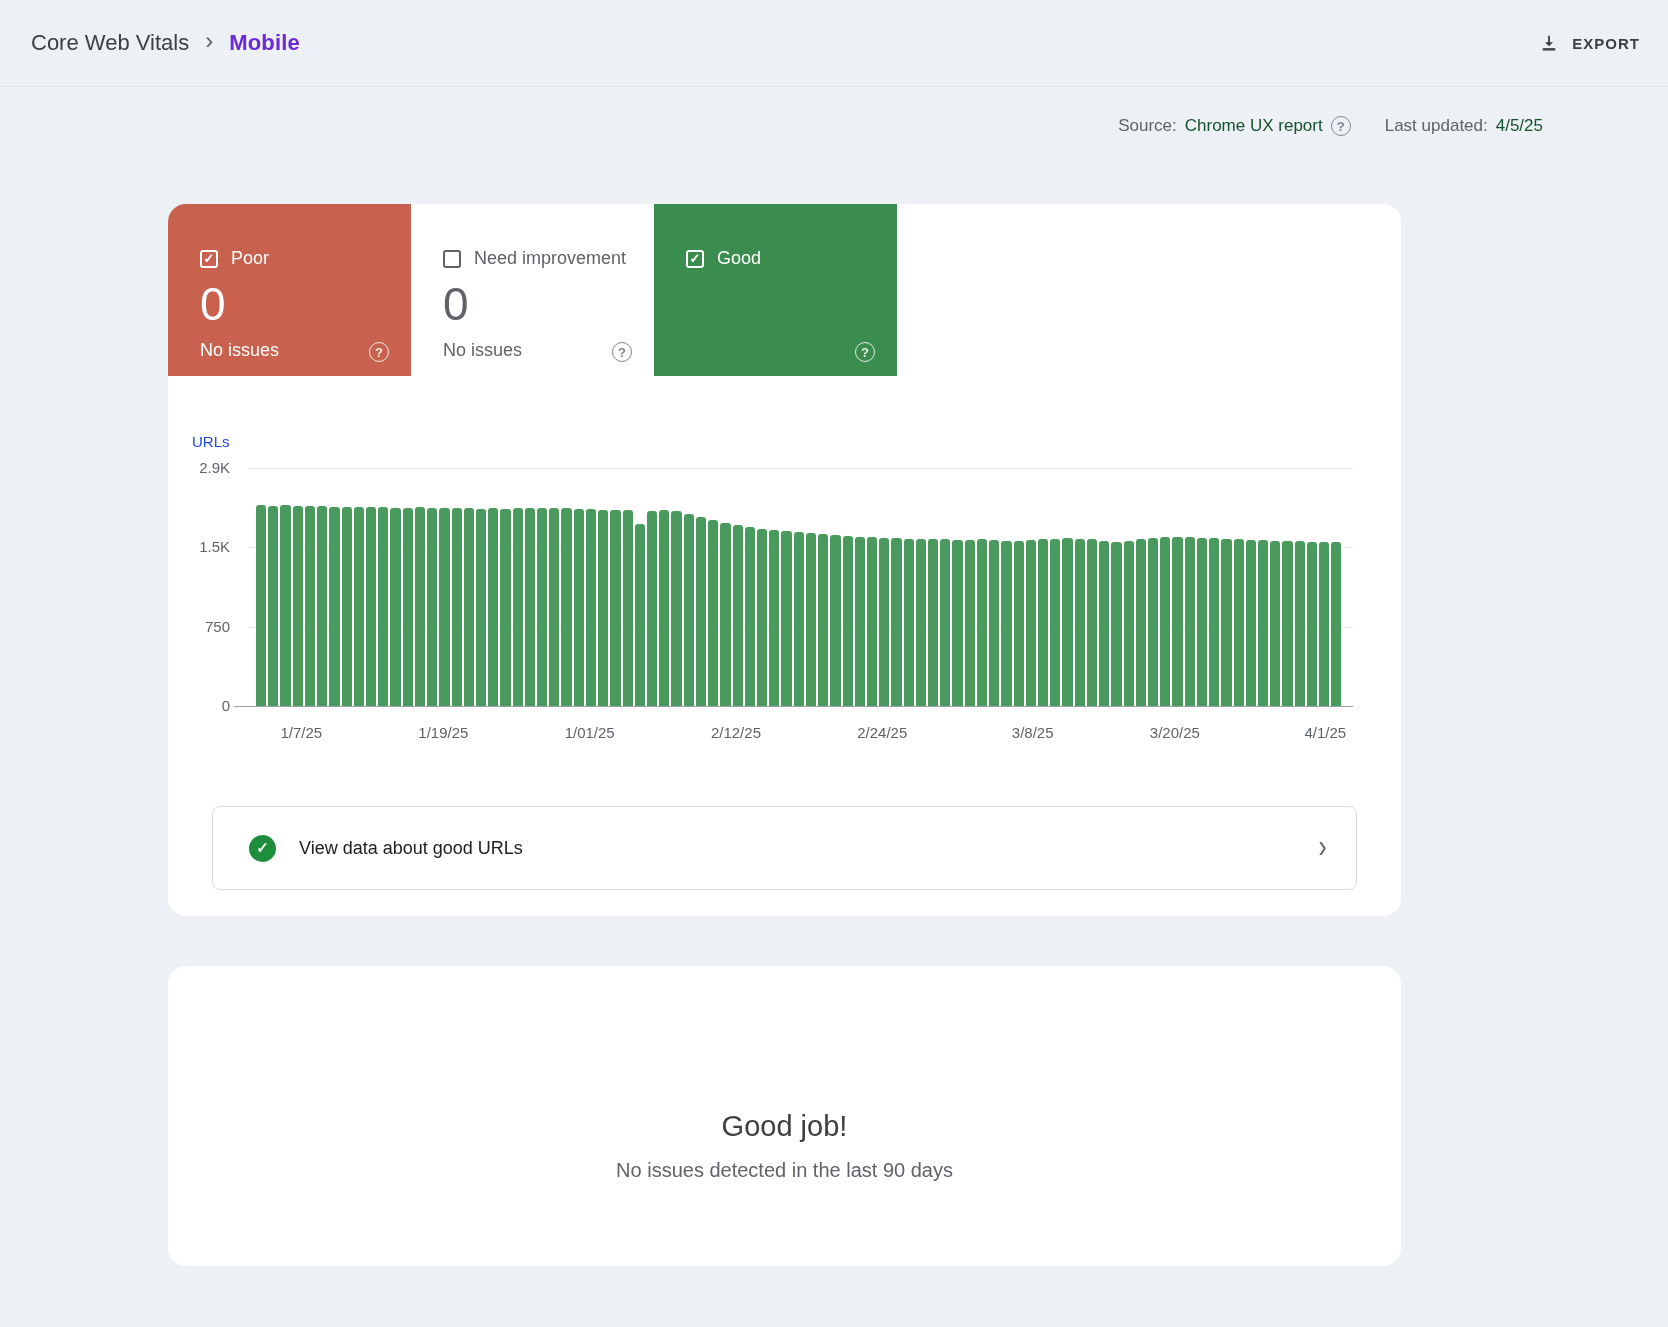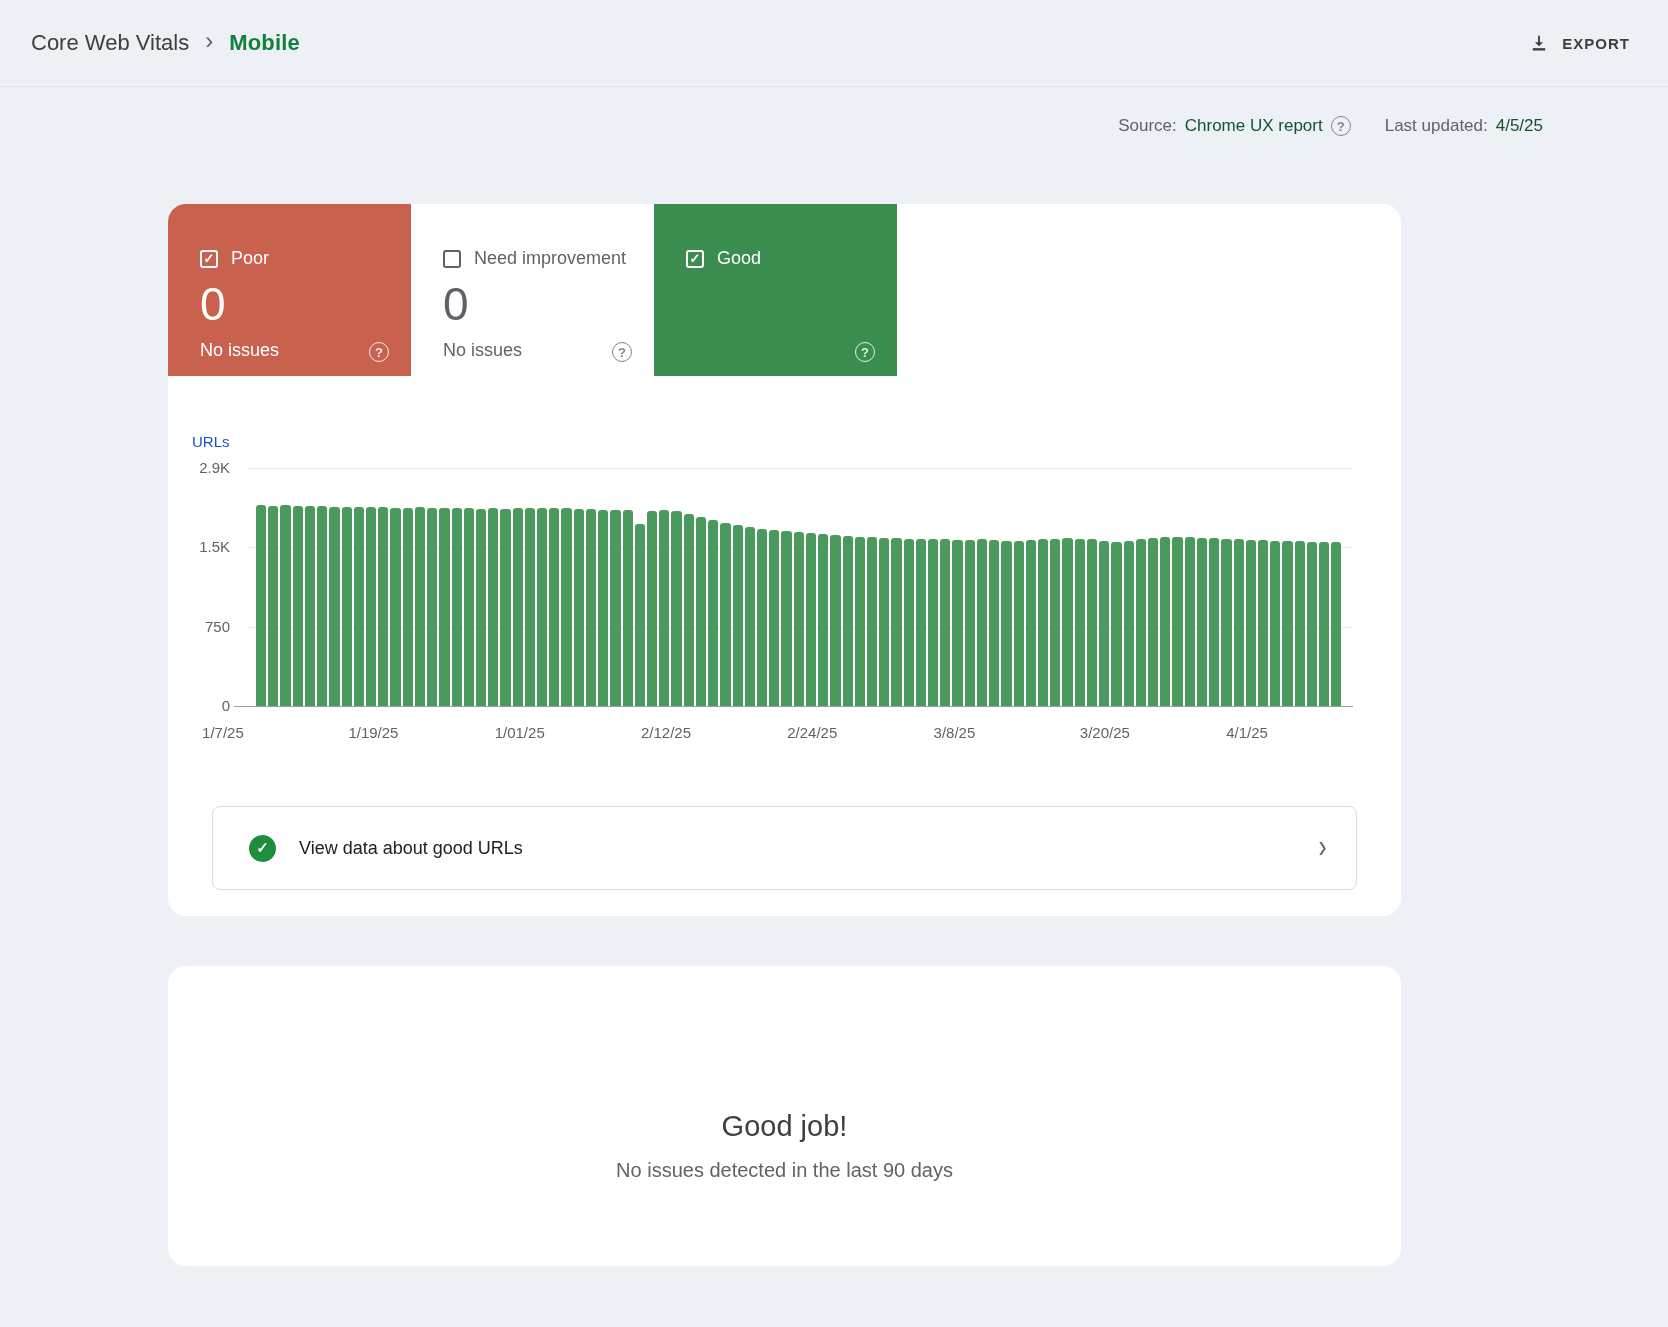--- a/index.html
+++ b/index.html
@@ -11,26 +11,26 @@
     position:relative;
     overflow:hidden;
   }
   .abs{position:absolute;}
 
   
   .header{
     position:absolute;top:0;left:0;width:1668px;height:87px;
     border-bottom:1px solid #e0e3e7;
     display:flex;justify-content:space-between;
-    padding:0 38px 0 31px;box-sizing:border-box;
+    padding:0 28px 0 31px;box-sizing:border-box;
   }
   .breadcrumb{display:flex;align-items:center;gap:16px;font-size:22px;}
   .bc-root{color:#3c4043;cursor:pointer;}
   .bc-sep{color:#5f6368;font-size:24px;line-height:1;transform:translateY(-2px);}
-  .bc-current{color:#15803d;font-weight:700;letter-spacing:.2px;}
+  .bc-current{color:#6d28d9;font-weight:700;letter-spacing:.2px;}
   .export-btn{
     display:flex;align-items:center;gap:12px;
     color:#3c4043;font-size:15px;font-weight:700;letter-spacing:1px;
     cursor:pointer;
   }
   .export-btn svg{display:block;}
 
   
   .meta-row{
     position:absolute;top:116px;right:125px;
@@ -85,21 +85,21 @@
   .ytick{
     position:absolute;left:0;width:62px;text-align:right;
     font-size:15px;color:#5f6368;line-height:20px;
   }
   .bars{
     position:absolute;left:88px;top:264px;width:1085px;height:238px;
     display:flex;align-items:flex-end;gap:2px;
   }
   .bar{flex:1 1 0;border-radius:3px 3px 0 0;}
   .xtick{
-    position:absolute;width:120px;text-align:left;top:520px;
+    position:absolute;width:120px;text-align:right;top:520px;
     font-size:15px;color:#5f6368;
   }
 
   
   .view-row{
     position:absolute;left:44px;top:602px;width:1145px;height:84px;
     border:1px solid #dadce0;border-radius:8px;box-sizing:border-box;
     display:flex;align-items:center;padding:0 28px 0 36px;
     cursor:pointer;background:#fff;
   }

